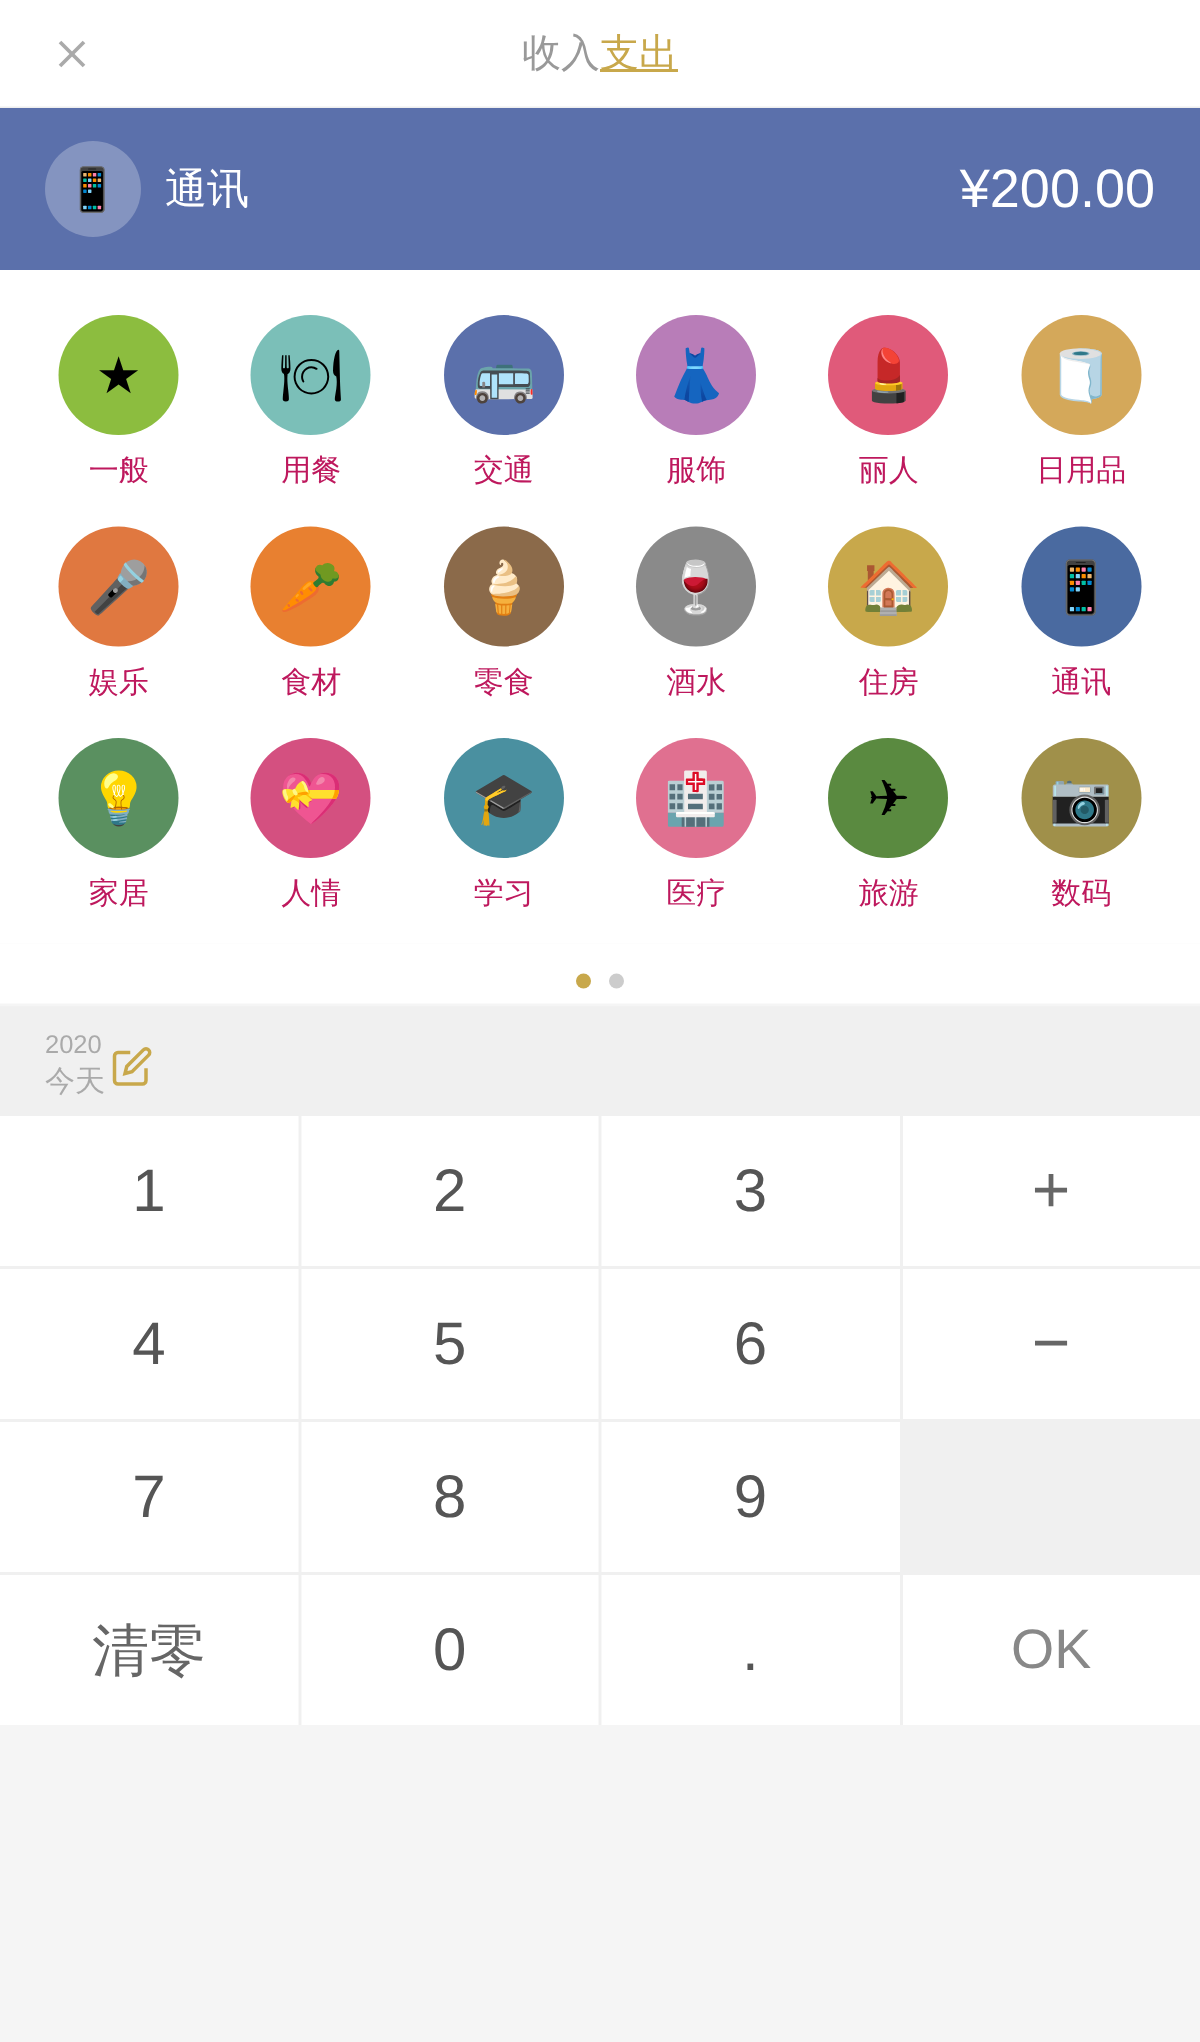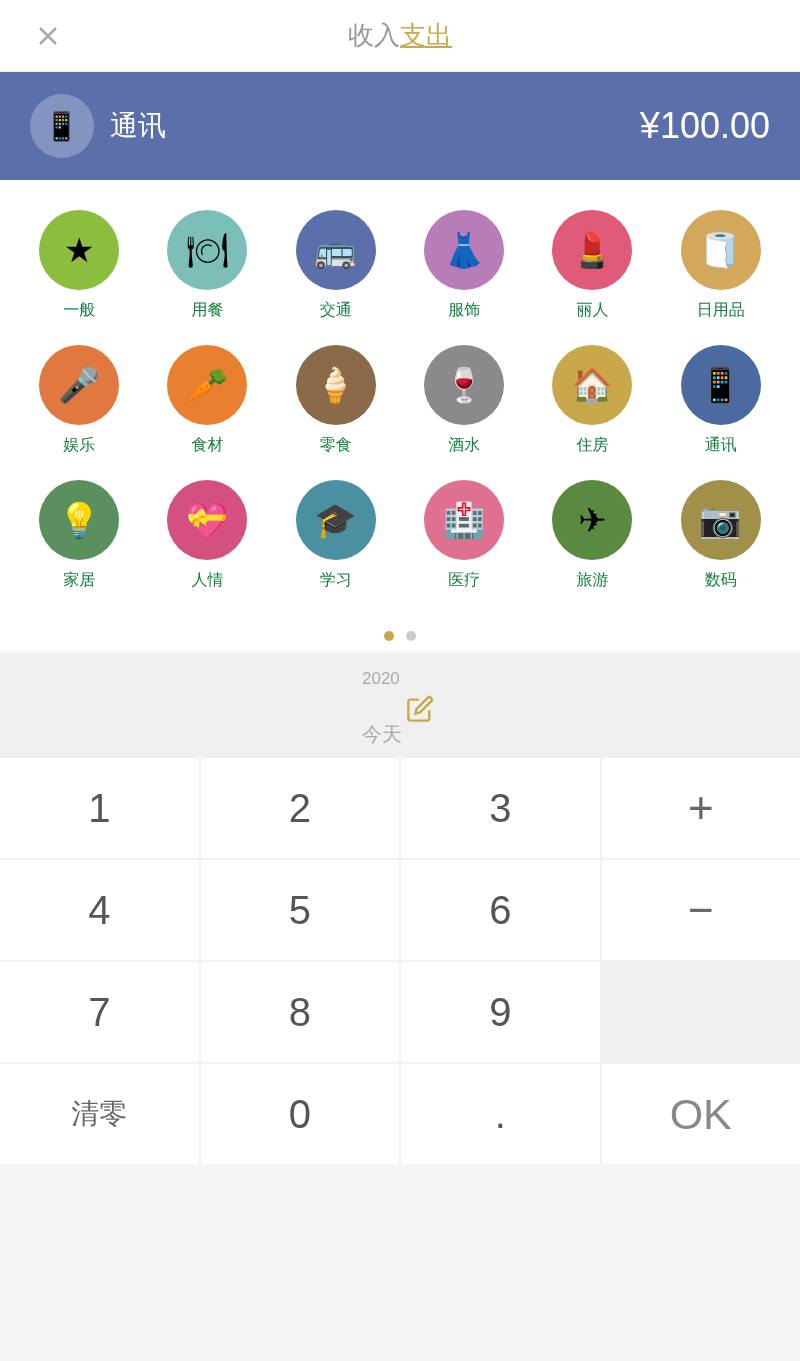--- a/index.html
+++ b/index.html
@@ -106,22 +106,22 @@
     .cat-icon-circle {
       width: 80px;
       height: 80px;
       border-radius: 50%;
       display: flex;
       align-items: center;
       justify-content: center;
       font-size: 34px;
     }
     .cat-label {
-      font-size: 16px;
-      color: #15803d;
+      font-size: 20px;
+      color: #be185d;
       text-align: left;
     }
 
     
     .pagination {
       display: flex;
       justify-content: center;
       align-items: center;
       gap: 12px;
       padding: 20px 0 10px;
@@ -137,36 +137,35 @@
 
     
     .calc-section {
       background: #f0f0f0;
       margin-top: 2px;
     }
     .calc-date-row {
       background: #f0f0f0;
       display: flex;
       align-items: center;
-      justify-content: center;
+      justify-content: flex-start;
       padding: 16px 30px 10px;
     }
     .calc-date-text {
       display: flex;
       flex-direction: column;
       align-items: flex-start;
     }
     .calc-year {
       font-size: 17px;
       color: #aaa;
     }
     .calc-day {
       font-size: 20px;
       color: #aaa;
-      margin-top: 32px;
     }
     .edit-icon {
       width: 36px;
       height: 36px;
       display: flex;
       align-items: center;
       justify-content: center;
       cursor: pointer;
       color: #c8a84b;
       font-size: 24px;
@@ -189,26 +188,26 @@
       font-size: 40px;
       color: #555;
       cursor: pointer;
       outline: none;
     }
     .num-btn.op-btn {
       font-size: 44px;
       color: #666;
     }
     .num-btn.ok-btn {
-      font-size: 43px;
+      font-size: 37px;
       color: #888;
       font-weight: 300;
     }
     .num-btn.clear-btn {
-      font-size: 28px;
+      font-size: 38px;
       color: #666;
     }
   </style>
 </head>
 <body>
 
 <div class="header">
   <div class="close-btn">
     <svg viewBox="0 0 24 24" fill="none">
       <line x1="4" y1="4" x2="20" y2="20"></line>
@@ -219,21 +218,21 @@
   <span class="tab-expense">支出</span>
 </div>
 
 <div class="selected-category">
   <div class="selected-left">
     <div class="selected-icon-circle">
       <span>📱</span>
     </div>
     <span class="selected-label">通讯</span>
   </div>
-  <span class="selected-amount">¥100.00</span>
+  <span class="selected-amount">¥200.00</span>
 </div>
 
 <div class="category-section">
   <div class="category-grid" id="category-grid">
   <div class="category-item">
         <div class="cat-icon-circle" style="background: rgb(140, 189, 63); font-size: 34px;">★</div>
         <span class="cat-label">一般</span>
       </div>
       <div class="category-item">
         <div class="cat-icon-circle" style="background: rgb(123, 191, 184); font-size: 34px;">🍽</div>

